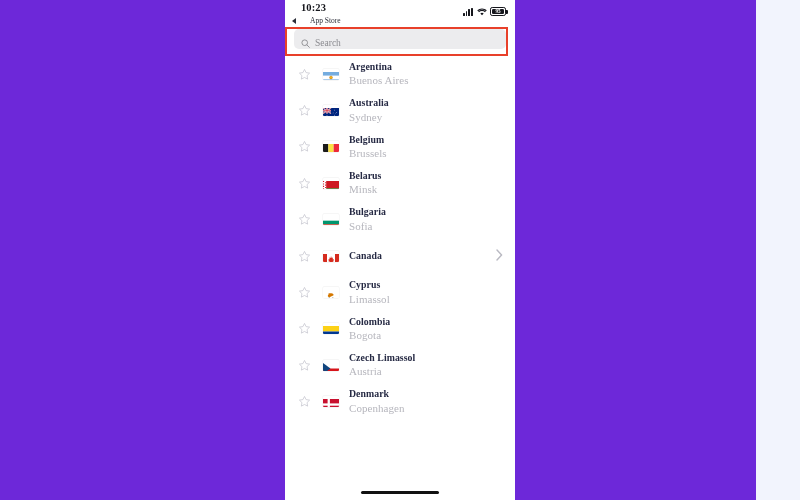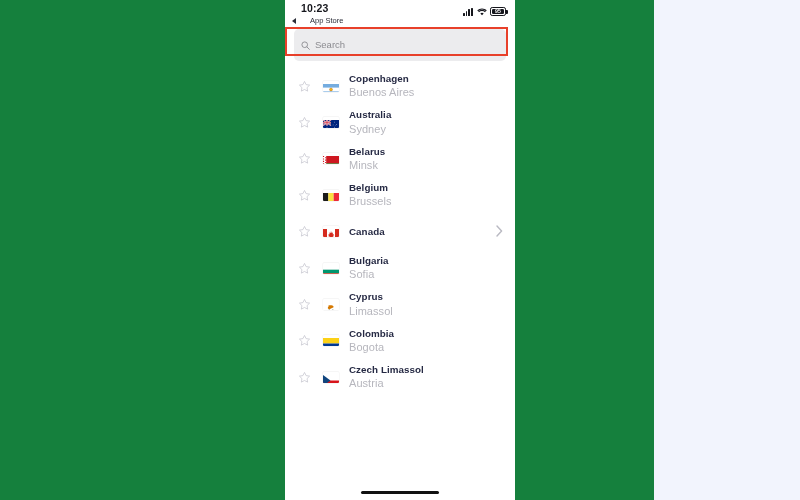--- a/index.html
+++ b/index.html
@@ -2,21 +2,21 @@
 <html><head>
 <meta charset="utf-8">
 <style>
   * { margin:0; padding:0; box-sizing:border-box; }
   html, body {
     width:800px; height:500px;
     background:#f2f4fd;
     font-family:"Liberation Sans", sans-serif;
     overflow:hidden;
   }
-  #stage { position:relative; width:654px; height:500px; background:#15803d; }
+  #stage { position:relative; width:756px; height:500px; background:#6d28d9;font-family:Liberation Serif, serif; }
 
   
   #phone {
     position:absolute; left:285px; top:0; width:230px; height:500px;
     background:#ffffff;
   }
 
   
   .statusbar { position:relative; height:26px; width:100%; }
   .sb-time {
@@ -86,21 +86,21 @@
   
   .annot {
     position:absolute; left:0px; top:27px; width:223px; height:29px;
     border:2px solid #e8402a; pointer-events:none; z-index:40;
   }
 
   
   .search-wrap { padding:3px 9px 7px 9px; background:#fff; }
   .searchbar {
     height:19px; background:#ececee; border-radius:5px;
-    display:flex; align-items:center; padding:16px 7px; gap:5px;
+    display:flex; align-items:flex-start; padding:10px 7px; gap:5px;
   }
   .searchbar .mag { flex:0 0 auto; display:block; }
   .search-ph { font-size:9.5px; color:#8b8b90; line-height:1; }
 
   
   .list { background:#fff; }
   .row {
     position:relative; height:36.4px;
     display:flex; align-items:center; padding:0 9px 0 8px;
   }
@@ -176,21 +176,21 @@
   <path d="M12 2.6l2.9 5.9 6.5.95-4.7 4.6 1.1 6.5L12 17.5 6.2 20.55l1.1-6.5-4.7-4.6 6.5-.95z" fill="none" stroke="#c9c9d1" stroke-width="1.5" stroke-linejoin="round"></path>
             </svg>
           </span>
      <span class="flag"><svg width="16" height="11" viewBox="0 0 16 11" preserveAspectRatio="none">
               <rect width="16" height="11" fill="#fff"></rect>
       <rect width="16" height="3.6" fill="#74acdf"></rect>
               <rect y="7.4" width="16" height="3.6" fill="#74acdf"></rect>
       <circle cx="8" cy="5.5" r="1.5" fill="#f6b40e" stroke="#85340a" stroke-width=".25"></circle>
             </svg></span>
      <span class="txt">
-       <span class="country">Copenhagen</span>
+       <span class="country">Argentina</span>
        <span class="city">Buenos Aires</span>
      </span>
      </div>
         <div class="row">
           <span class="star">
             <svg width="13" height="13" viewBox="0 0 24 24">
   <path d="M12 2.6l2.9 5.9 6.5.95-4.7 4.6 1.1 6.5L12 17.5 6.2 20.55l1.1-6.5-4.7-4.6 6.5-.95z" fill="none" stroke="#c9c9d1" stroke-width="1.5" stroke-linejoin="round"></path>
             </svg>
           </span>
      <span class="flag"><svg width="16" height="11" viewBox="0 0 16 11" preserveAspectRatio="none">
@@ -212,44 +212,60 @@
        <span class="city">Sydney</span>
      </span>
      </div>
         <div class="row">
           <span class="star">
             <svg width="13" height="13" viewBox="0 0 24 24">
   <path d="M12 2.6l2.9 5.9 6.5.95-4.7 4.6 1.1 6.5L12 17.5 6.2 20.55l1.1-6.5-4.7-4.6 6.5-.95z" fill="none" stroke="#c9c9d1" stroke-width="1.5" stroke-linejoin="round"></path>
             </svg>
           </span>
      <span class="flag"><svg width="16" height="11" viewBox="0 0 16 11" preserveAspectRatio="none">
+              <rect width="5.33" height="11" fill="#1b1b1b"></rect>
+      <rect x="5.33" width="5.34" height="11" fill="#fae042"></rect>
+      <rect x="10.67" width="5.33" height="11" fill="#ed2939"></rect>
+            </svg></span>
+     <span class="txt">
+       <span class="country">Belgium</span>
+       <span class="city">Brussels</span>
+     </span>
+     </div>
+        <div class="row">
+          <span class="star">
+            <svg width="13" height="13" viewBox="0 0 24 24">
+  <path d="M12 2.6l2.9 5.9 6.5.95-4.7 4.6 1.1 6.5L12 17.5 6.2 20.55l1.1-6.5-4.7-4.6 6.5-.95z" fill="none" stroke="#c9c9d1" stroke-width="1.5" stroke-linejoin="round"></path>
+            </svg>
+          </span>
+     <span class="flag"><svg width="16" height="11" viewBox="0 0 16 11" preserveAspectRatio="none">
               <rect width="16" height="11" fill="#ce1720"></rect>
       <rect y="7.3" width="16" height="3.7" fill="#4aa657"></rect>
       <rect width="3.2" height="11" fill="#fff"></rect>
       <path d="M0 0h1.1v1.1H0zM2.1 1.2h1.1v1.1H2.1zM0 2.4h1.1v1.1H0zM2.1 3.6h1.1v1.1H2.1zM0 4.8h1.1v1.1H0zM2.1 6h1.1v1.1H2.1zM0 7.2h1.1v1.1H0zM2.1 8.4h1.1v1.1H2.1zM0 9.6h1.1v1.1H0z" fill="#ce1720"></path>
             </svg></span>
      <span class="txt">
        <span class="country">Belarus</span>
        <span class="city">Minsk</span>
      </span>
      </div>
         <div class="row">
           <span class="star">
             <svg width="13" height="13" viewBox="0 0 24 24">
   <path d="M12 2.6l2.9 5.9 6.5.95-4.7 4.6 1.1 6.5L12 17.5 6.2 20.55l1.1-6.5-4.7-4.6 6.5-.95z" fill="none" stroke="#c9c9d1" stroke-width="1.5" stroke-linejoin="round"></path>
             </svg>
           </span>
      <span class="flag"><svg width="16" height="11" viewBox="0 0 16 11" preserveAspectRatio="none">
-              <rect width="5.33" height="11" fill="#1b1b1b"></rect>
-      <rect x="5.33" width="5.34" height="11" fill="#fae042"></rect>
-      <rect x="10.67" width="5.33" height="11" fill="#ed2939"></rect>
-            </svg></span>
-     <span class="txt">
-       <span class="country">Belgium</span>
-       <span class="city">Brussels</span>
+              <rect width="16" height="3.67" fill="#fff"></rect>
+      <rect y="3.67" width="16" height="3.66" fill="#00966e"></rect>
+      <rect y="7.33" width="16" height="3.67" fill="#d62612"></rect>
+            </svg></span>
+     <span class="txt">
+       <span class="country">Bulgaria</span>
+       <span class="city">Sofia</span>
      </span>
      </div>
         <div class="row single">
           <span class="star">
             <svg width="13" height="13" viewBox="0 0 24 24">
   <path d="M12 2.6l2.9 5.9 6.5.95-4.7 4.6 1.1 6.5L12 17.5 6.2 20.55l1.1-6.5-4.7-4.6 6.5-.95z" fill="none" stroke="#c9c9d1" stroke-width="1.5" stroke-linejoin="round"></path>
             </svg>
           </span>
      <span class="flag"><svg width="16" height="11" viewBox="0 0 16 11" preserveAspectRatio="none">
               <rect width="16" height="11" fill="#fff"></rect>
@@ -265,36 +281,20 @@
   <path d="M1 1l4.6 5-4.6 5" fill="none" stroke="#b9b9c2" stroke-width="1.4" stroke-linecap="round" stroke-linejoin="round"></path>
             </svg></span>
         </div>
         <div class="row">
           <span class="star">
             <svg width="13" height="13" viewBox="0 0 24 24">
   <path d="M12 2.6l2.9 5.9 6.5.95-4.7 4.6 1.1 6.5L12 17.5 6.2 20.55l1.1-6.5-4.7-4.6 6.5-.95z" fill="none" stroke="#c9c9d1" stroke-width="1.5" stroke-linejoin="round"></path>
             </svg>
           </span>
      <span class="flag"><svg width="16" height="11" viewBox="0 0 16 11" preserveAspectRatio="none">
-              <rect width="16" height="3.67" fill="#fff"></rect>
-      <rect y="3.67" width="16" height="3.66" fill="#00966e"></rect>
-      <rect y="7.33" width="16" height="3.67" fill="#d62612"></rect>
-            </svg></span>
-     <span class="txt">
-       <span class="country">Bulgaria</span>
-       <span class="city">Sofia</span>
-     </span>
-     </div>
-        <div class="row">
-          <span class="star">
-            <svg width="13" height="13" viewBox="0 0 24 24">
-  <path d="M12 2.6l2.9 5.9 6.5.95-4.7 4.6 1.1 6.5L12 17.5 6.2 20.55l1.1-6.5-4.7-4.6 6.5-.95z" fill="none" stroke="#c9c9d1" stroke-width="1.5" stroke-linejoin="round"></path>
-            </svg>
-          </span>
-     <span class="flag"><svg width="16" height="11" viewBox="0 0 16 11" preserveAspectRatio="none">
               <rect width="16" height="11" fill="#fff"></rect>
       <path d="M5.6 3.6c1.1-.5 2.6-.5 3.7 0 .9.4 1.5 1.1 1.2 1.7-.3.6-1.3.6-2 .9-.8.3-1.1.9-2 1-.8.1-1.6-.4-1.7-1.1-.1-.8.5-1.2.8-1.7-.3-.3-.4-.6 0-.8z" fill="#d57800"></path>
       <path d="M6.1 7.6c.5.7 1.2 1.1 1.9 1.1M9.9 7.6c-.5.7-1.2 1.1-1.9 1.1" stroke="#435125" stroke-width=".45" fill="none" stroke-linecap="round"></path>
             </svg></span>
      <span class="txt">
        <span class="country">Cyprus</span>
        <span class="city">Limassol</span>
      </span>
      </div>
         <div class="row">
@@ -322,17 +322,33 @@
      <span class="flag"><svg width="16" height="11" viewBox="0 0 16 11" preserveAspectRatio="none">
               <rect width="16" height="5.5" fill="#fff"></rect>
       <rect y="5.5" width="16" height="5.5" fill="#d7141a"></rect>
       <path d="M0 0 7.5 5.5 0 11z" fill="#11457e"></path>
             </svg></span>
      <span class="txt">
        <span class="country">Czech Limassol</span>
        <span class="city">Austria</span>
      </span>
      </div>
+        <div class="row">
+          <span class="star">
+            <svg width="13" height="13" viewBox="0 0 24 24">
+  <path d="M12 2.6l2.9 5.9 6.5.95-4.7 4.6 1.1 6.5L12 17.5 6.2 20.55l1.1-6.5-4.7-4.6 6.5-.95z" fill="none" stroke="#c9c9d1" stroke-width="1.5" stroke-linejoin="round"></path>
+            </svg>
+          </span>
+     <span class="flag"><svg width="16" height="11" viewBox="0 0 16 11" preserveAspectRatio="none">
+              <rect width="16" height="11" fill="#c8102e"></rect>
+      <rect x="4.6" width="2.3" height="11" fill="#fff"></rect>
+      <rect y="4.4" width="16" height="2.3" fill="#fff"></rect>
+            </svg></span>
+     <span class="txt">
+       <span class="country">Denmark</span>
+       <span class="city">Copenhagen</span>
+     </span>
+     </div>
       </div>
 
     <div class="home-ind"></div>
   </div>
 </div>
 
 </body></html>

